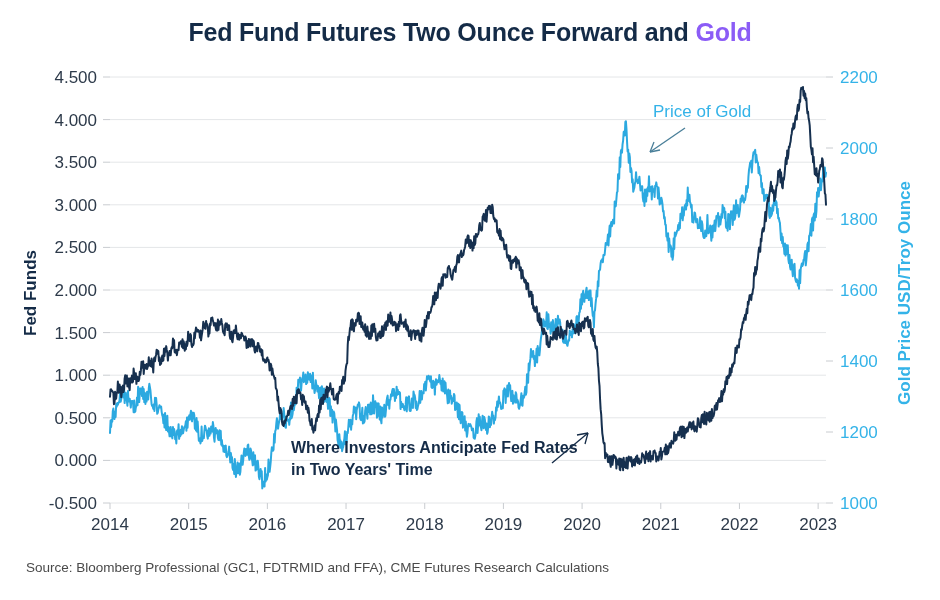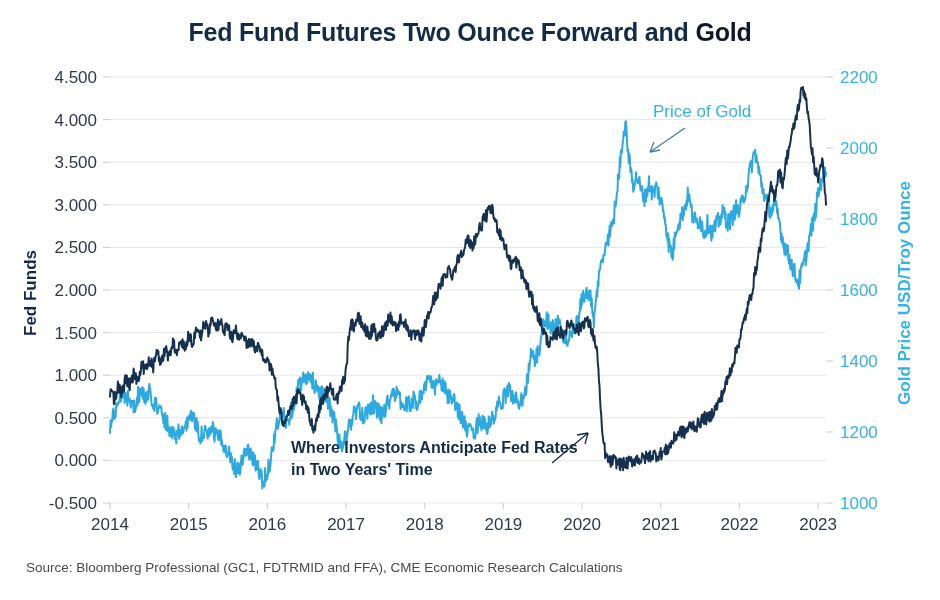--- a/index.html
+++ b/index.html
@@ -24,21 +24,21 @@
     top: 18px;
     left: 0;
     width: 940px;
     text-align: center;
     font-size: 25px;
     font-weight: bold;
     color: #142b47;
     letter-spacing: -0.2px;
   }
   .chart-title .accent {
-    color: #0f172a;
+    color: #8b5cf6;
   }
   svg.plot {
     position: absolute;
     top: 0;
     left: 0;
   }
   .grid-line {
     stroke: #e4e6e8;
     stroke-width: 1;
   }
@@ -222,15 +222,15 @@
     </g>
 
     <g>
       <text class="annot-text-navy" x="291" y="453">Where Investors Anticipate Fed Rates</text>
       <text class="annot-text-navy" x="291" y="475">in Two Years' Time</text>
       <path class="annot-arrow-navy" d="M 552,463 L 588,433"></path>
       <path class="annot-arrow-navy" d="M 588,433 L 577,435 M 588,433 L 585,444"></path>
     </g>
   </svg>
 
-  <div class="source-note">Source: Bloomberg Professional (GC1, FDTRMID and FFA), CME Economic Research Calculations</div>
+  <div class="source-note">Source: Bloomberg Professional (GC1, FDTRMID and FFA), CME Futures Research Calculations</div>
 
 </div>
 
 </body></html>

